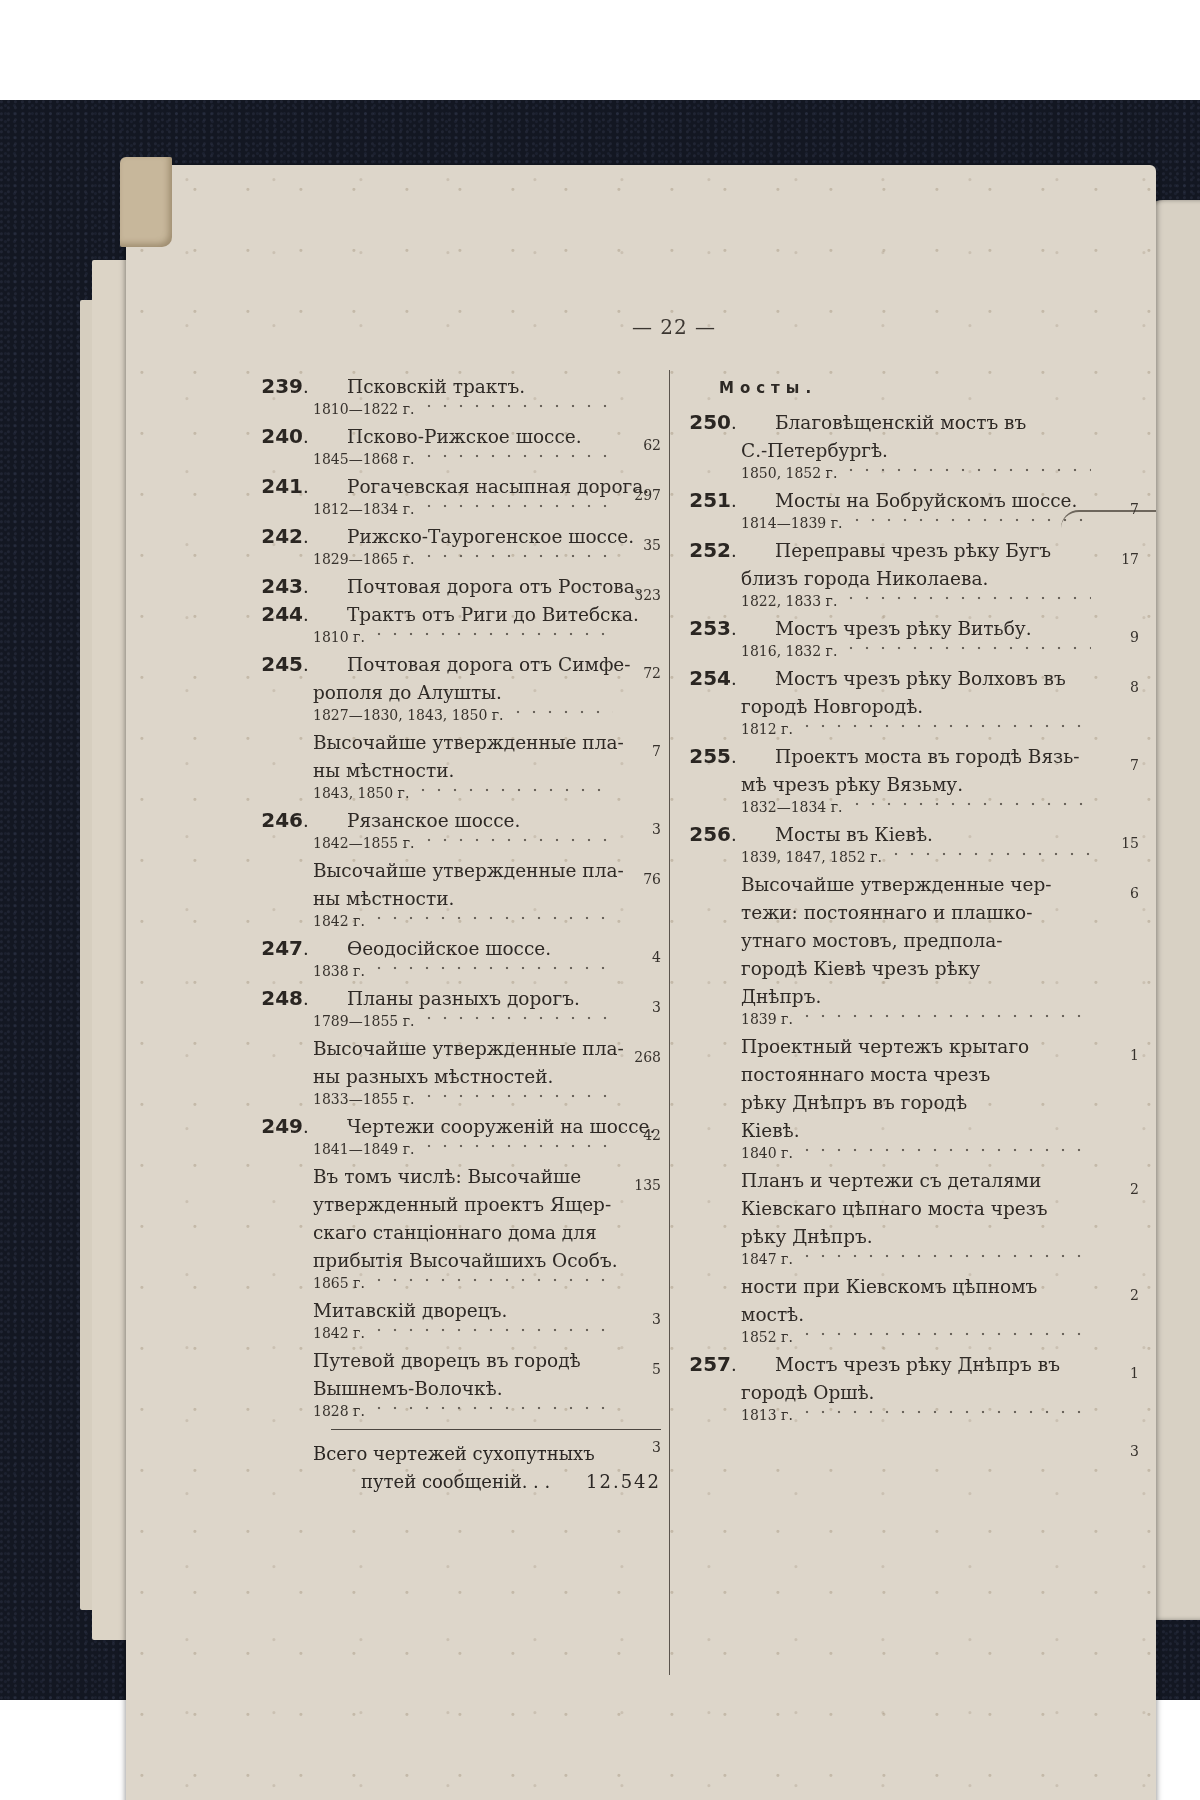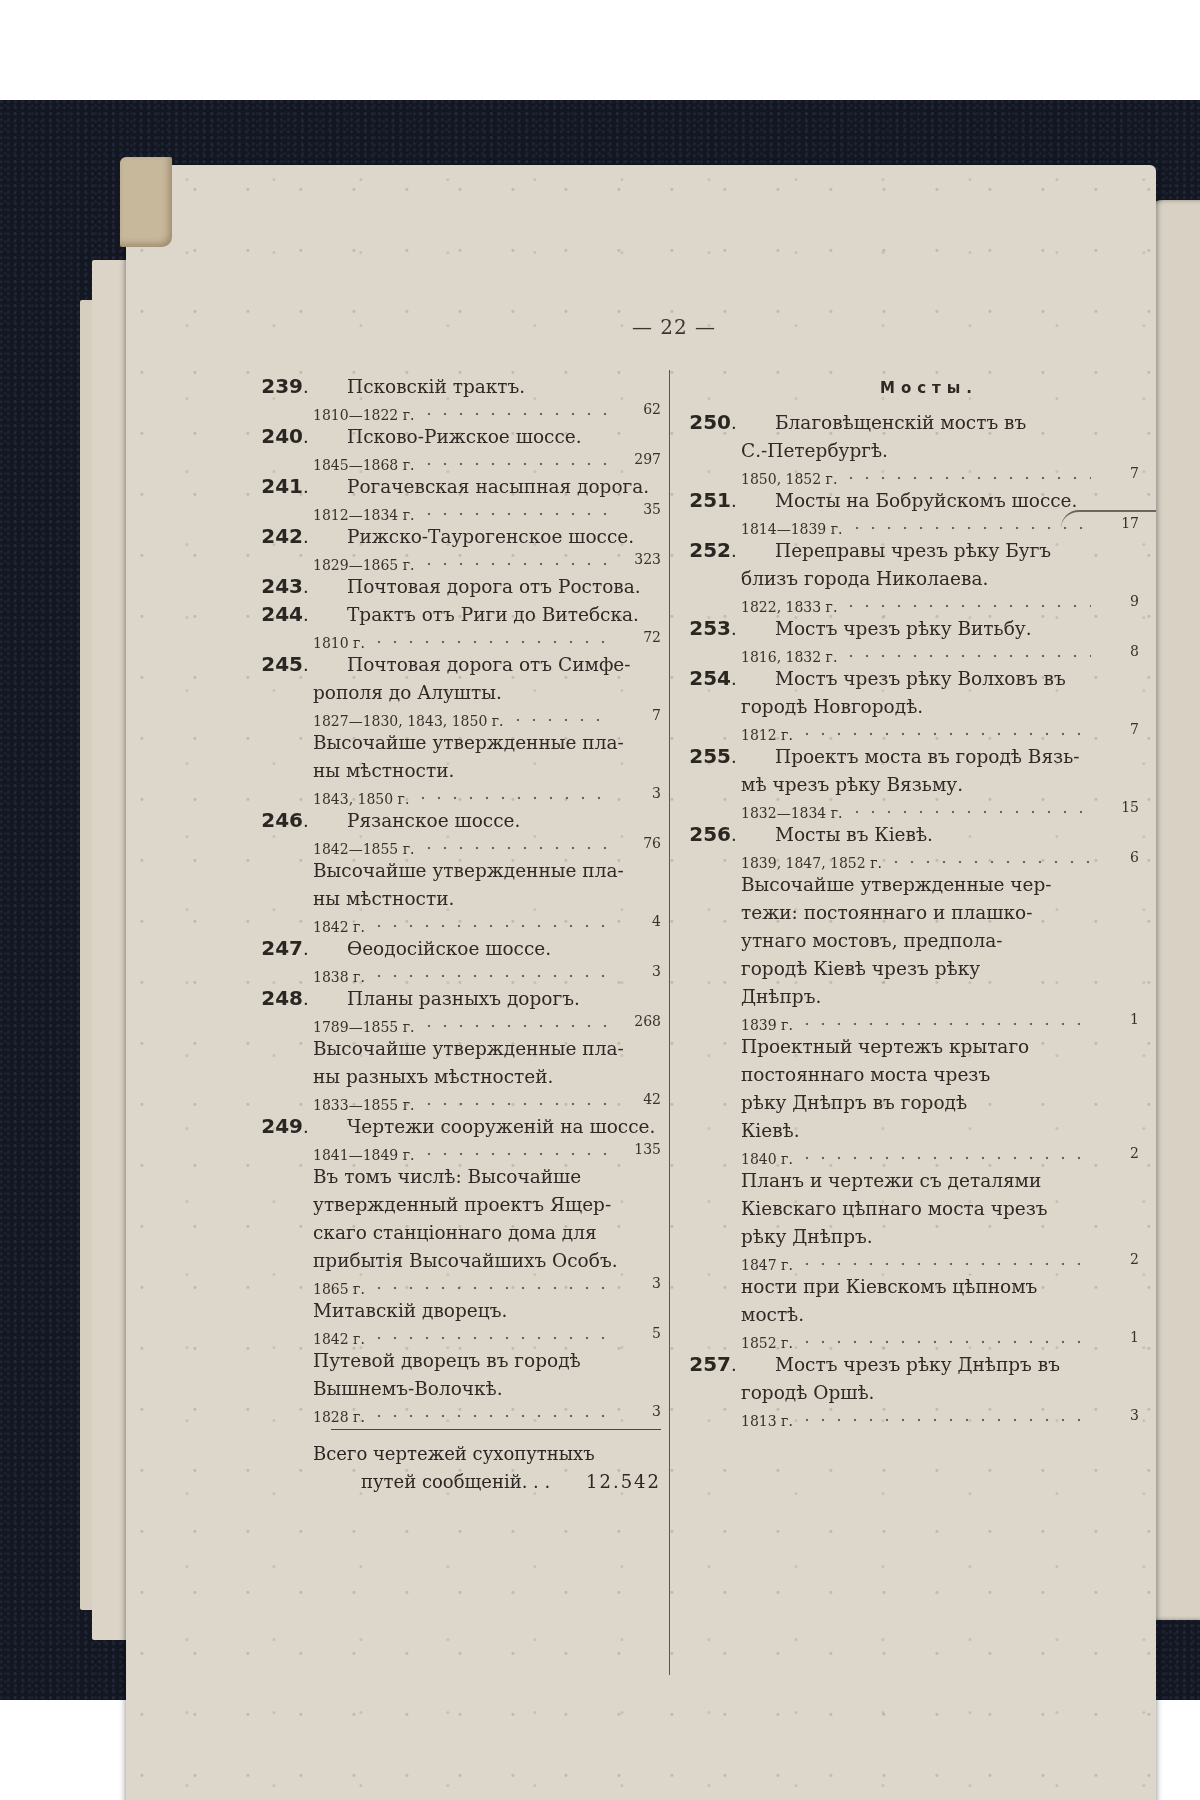--- a/index.html
+++ b/index.html
@@ -53,37 +53,37 @@
 
   .column-divider {
     position: absolute; left: 543px; top: 205px; width: 1px; height: 1305px; background: #5a544d;
   }
 
   .col { position: absolute; }
   .col-left { left: 125px; top: 208px; width: 410px; }
   .col-right { left: 553px; top: 208px; width: 460px; }
 
   .section-title {
-    text-align: center; font-family: "DejaVu Sans", "Liberation Sans", sans-serif;
+    text-align: left; font-family: "DejaVu Sans", "Liberation Sans", sans-serif;
     font-weight: bold; font-size: 15px; letter-spacing: 6px; color: #2d2925;
     height: 30px; line-height: 30px; margin-left: 40px; margin-bottom: 6px;
   }
 
   .entry { position: relative; }
   .entry-head { display: flex; align-items: baseline; }
   .entry-num {
     font-family: "DejaVu Sans", "Liberation Sans", sans-serif; font-weight: bold;
     font-size: 20px; width: 52px; text-align: right; color: #2a2622; flex: none;
   }
   .entry-dot { font-size: 18px; width: 10px; flex: none; }
   .entry-title { font-size: 18.5px; line-height: 28px; flex: 1; color: #2f2a26; margin-left: 34px; }
 
   .line-text { font-size: 18.5px; line-height: 28px; padding-left: 62px; color: #2f2a26; }
 
-  .date-row { display: flex; align-items: flex-end; padding-left: 62px; height: 22px; }
+  .date-row { display: flex; padding-left: 62px; height: 22px; }
   .date-text { font-size: 14px; white-space: nowrap; color: #36312c; flex: none; }
   .leader {
     flex: 1; height: 10px; margin: 0 10px 4px 6px;
     background-image: radial-gradient(circle, #6a645c 0 1.2px, transparent 1.6px);
     background-size: 16px 10px; background-repeat: repeat-x; background-position: left center;
   }
   .count { font-size: 14px; width: 38px; text-align: right; flex: none; color: #36312c; margin-bottom: 6px; margin-top: 36px; }
 
   .rule { height: 1px; background: #4a453f; margin: 4px 0 10px 80px; }
   .total { font-size: 18px; line-height: 28px; padding-left: 62px; }

